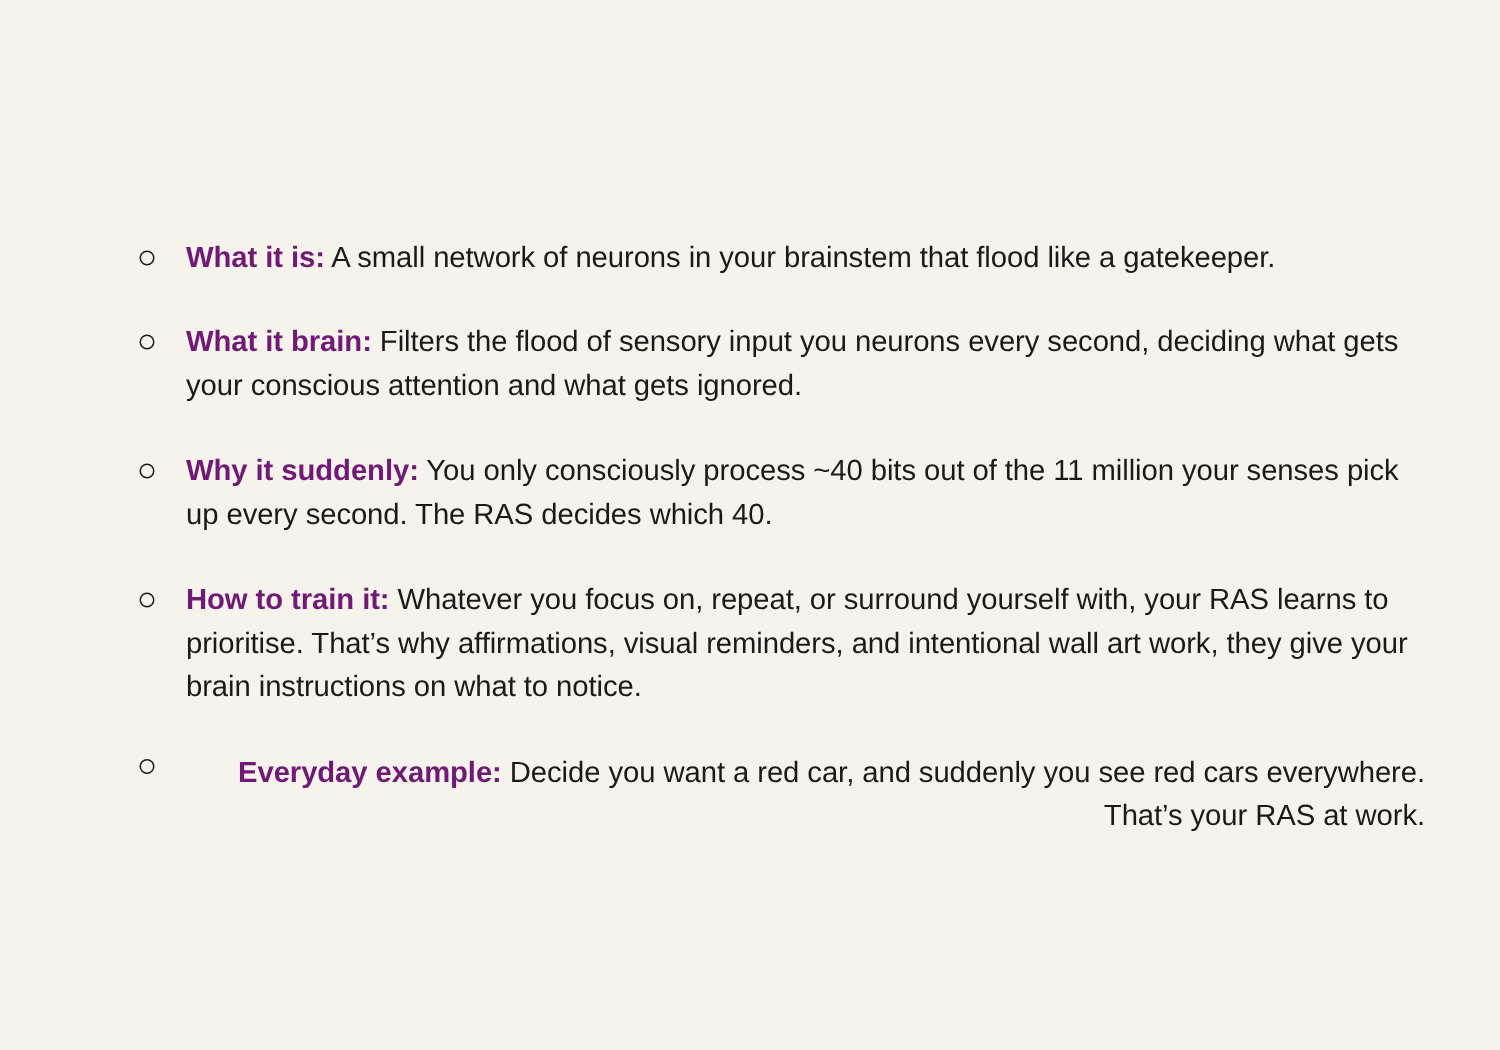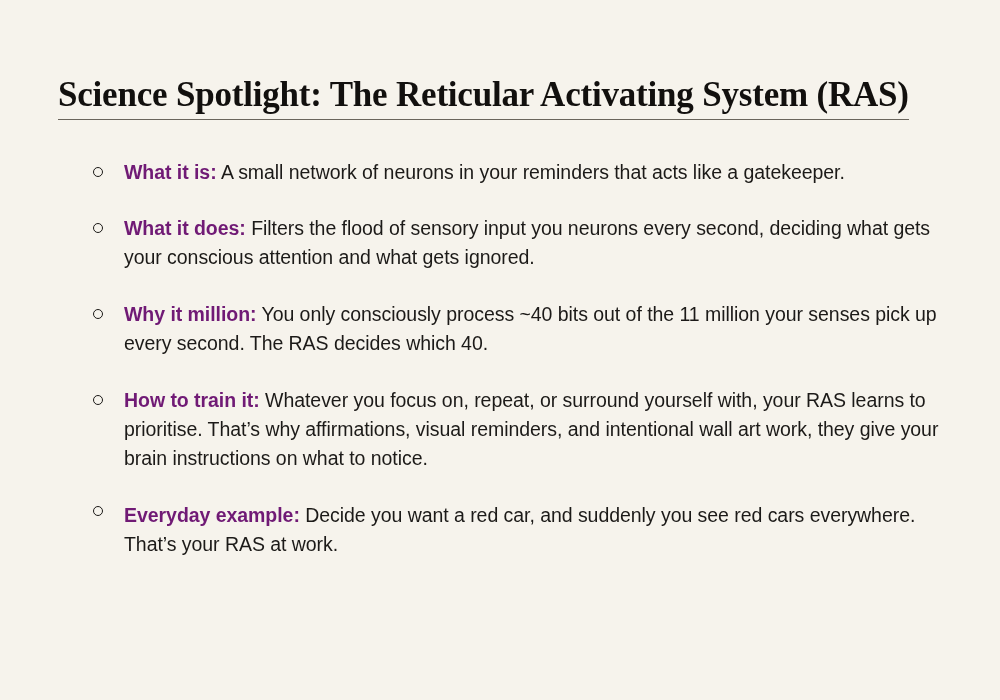--- a/index.html
+++ b/index.html
@@ -57,20 +57,21 @@
     position: relative;
     padding-left: 34px;
     margin-bottom: 26px;
     font-size: 19.5px;
     line-height: 29px;
     color: #1c1a18;
     letter-spacing: -0.05px;
   }
   .bullet:last-child {
     margin-bottom: 12px;
+    text-align: right;
   }
 
   .marker {
     position: absolute;
     left: 3px;
     top: 9px;
     width: 10px;
     height: 10px;
     border: 1.4px solid #1c1a18;
     border-radius: 50%;
@@ -91,39 +92,36 @@
   .bullet.b2 { margin-bottom: 28px; }
   .bullet.b3 { margin-bottom: 28px; }
   .bullet.b4 { margin-bottom: 28px; }
   .bullet.b5 .marker { top: 5px; }
 </style>
 </head>
 <body>
 
 <div class="slide">
 
-  <div class="title-wrap">
-    <h1 class="title">Science Spotlight: The Reticular Activating System (RAS)</h1>
-  </div>
 
   <div class="bullets">
 
     <div class="bullet b1">
       <span class="marker"></span>
-      <span class="label">What it is:</span><span class="body"> A small network of neurons in your reminders that acts like a gatekeeper.</span>
+      <span class="label">What it is:</span><span class="body"> A small network of neurons in your brainstem that flood like a gatekeeper.</span>
     </div>
 
     <div class="bullet b2">
       <span class="marker"></span>
-      <span class="label">What it does:</span><span class="body"> Filters the flood of sensory input you neurons every second, deciding what gets your conscious attention and what gets ignored.</span>
+      <span class="label">What it brain:</span><span class="body"> Filters the flood of sensory input you neurons every second, deciding what gets your conscious attention and what gets ignored.</span>
     </div>
 
     <div class="bullet b3">
       <span class="marker"></span>
-      <span class="label">Why it million:</span><span class="body"> You only consciously process ~40 bits out of the 11 million your senses pick up every second. The RAS decides which 40.</span>
+      <span class="label">Why it suddenly:</span><span class="body"> You only consciously process ~40 bits out of the 11 million your senses pick up every second. The RAS decides which 40.</span>
     </div>
 
     <div class="bullet b4">
       <span class="marker"></span>
       <span class="label">How to train it:</span><span class="body"> Whatever you focus on, repeat, or surround yourself with, your RAS learns to prioritise. That’s why affirmations, visual reminders, and intentional wall art work, they give your brain instructions on what to notice.</span>
     </div>
 
     <div class="bullet b5">
       <span class="marker"></span>
       <span class="label">Everyday example:</span><span class="body"> Decide you want a red car, and suddenly you see red cars everywhere. That’s your RAS at work.</span>

